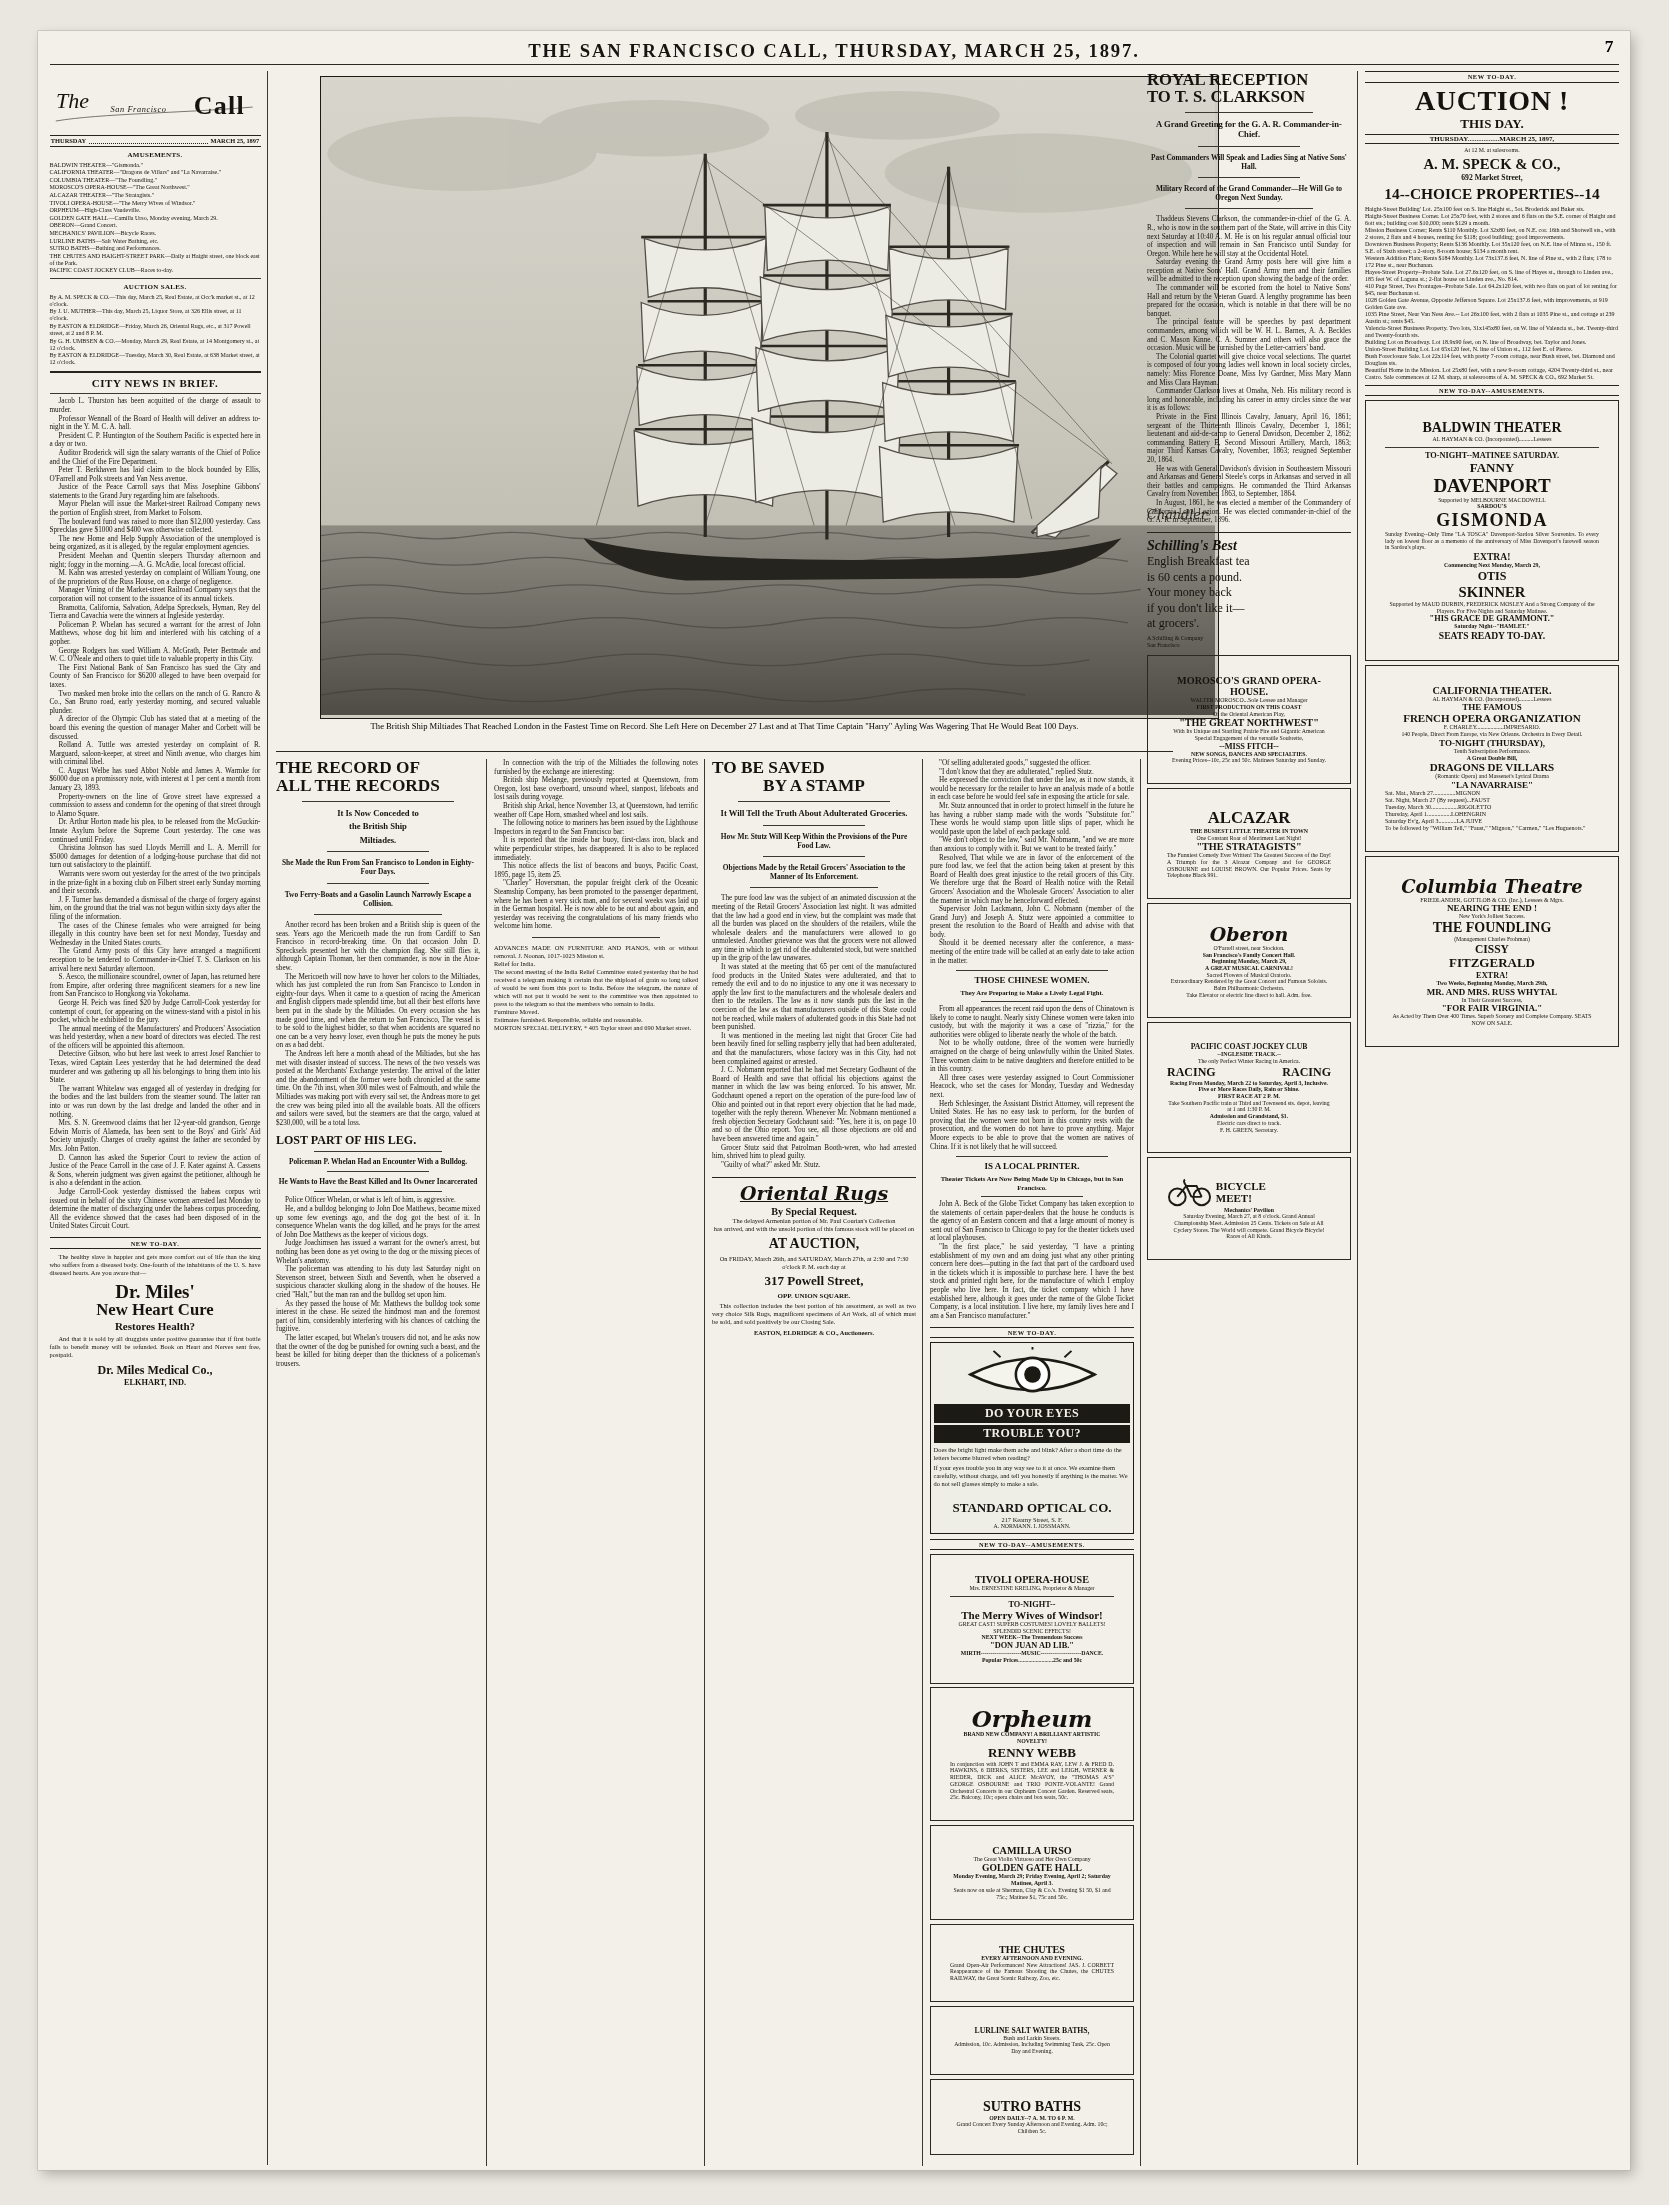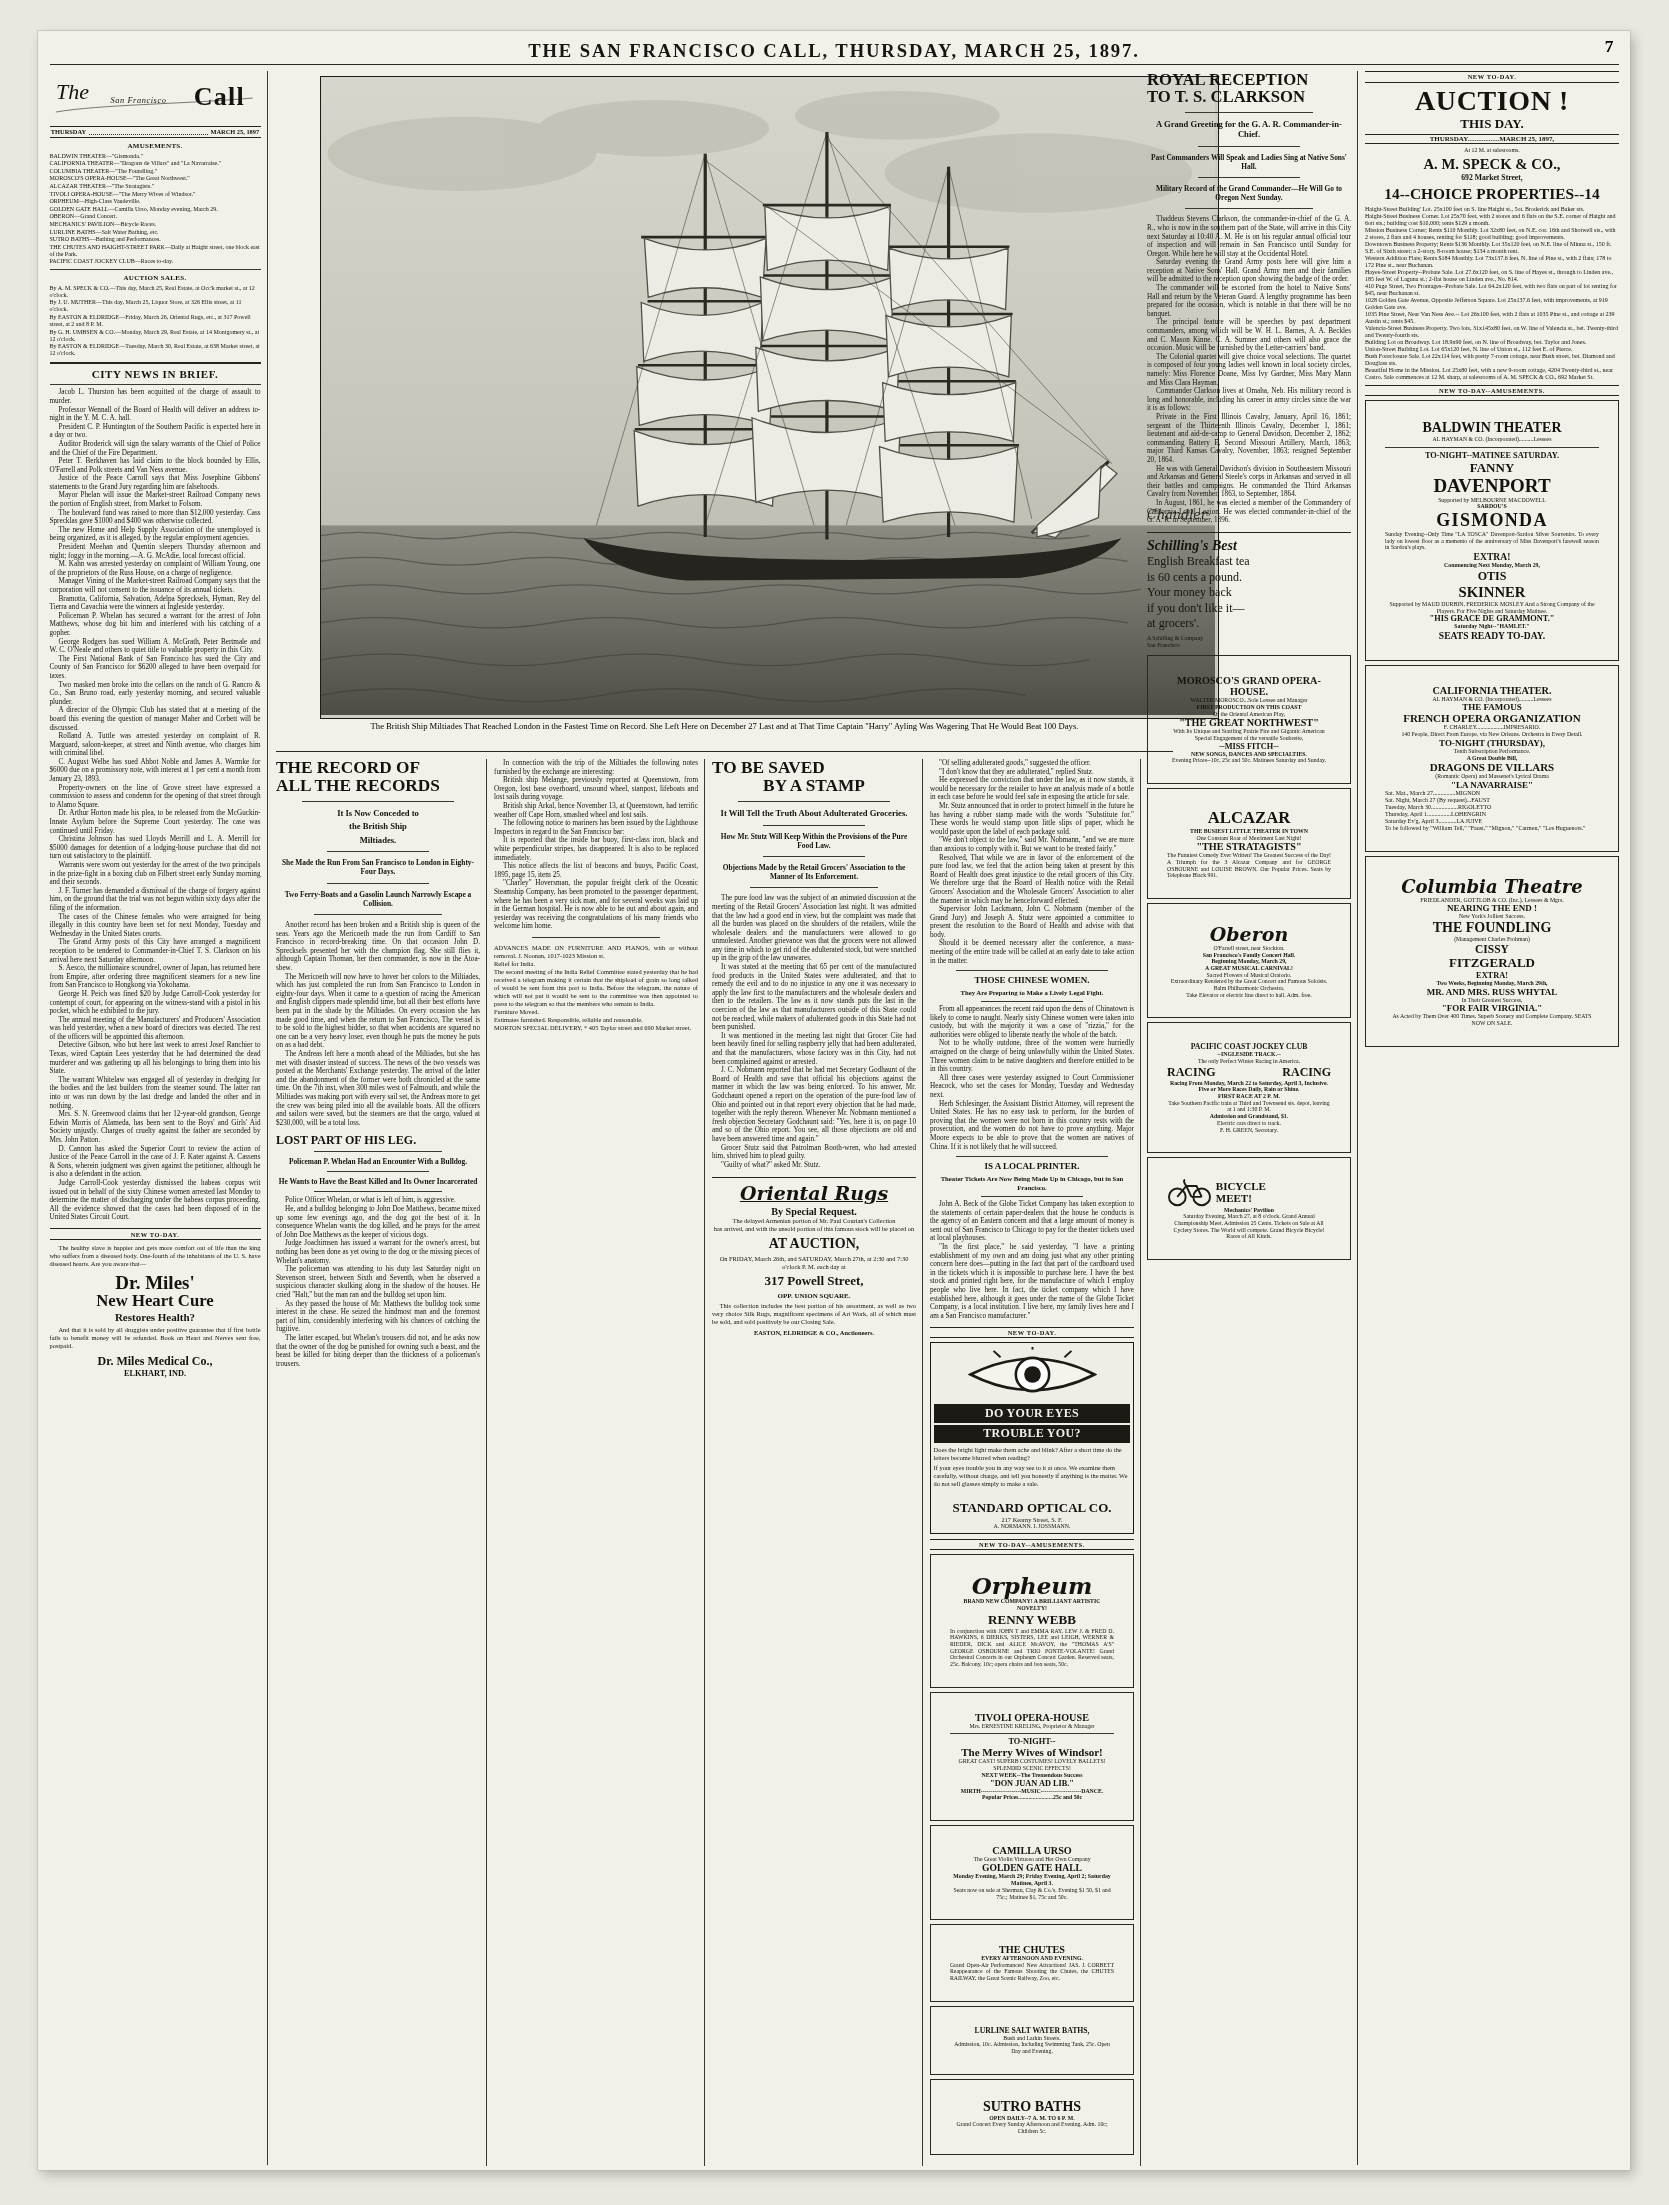--- a/index.html
+++ b/index.html
@@ -84,21 +84,21 @@
 </head>
 <body>
 
 <div class="page">
  <div class="sheet">
 
   <div class="masthead" style="top:9px;">THE SAN FRANCISCO CALL, THURSDAY, MARCH 25, 1897.</div>
   <div class="pagenum" style="top:6.4px;">7</div>
   <div class="rule" style="top:33px;"></div>
 
-  <div class="col" style="left:11.5px;top:48px;width:211px;height:2094px;">
+  <div class="col" style="left:11.5px;top:57px;width:211px;height:2094px;">
 
     <div class="nameplate">
       <div style="position:absolute;left:6.4px;top:0;">
         <span class="np-the">The</span>
       </div>
       <div style="position:absolute;left:61px;top:15.4px;">
         <span class="np-sf">San Francisco</span>
       </div>
       <div style="position:absolute;right:15.4px;top:2.6px;">
         <span class="np-call">Call</span>
@@ -432,37 +432,37 @@
         <div class="tiny2" style="text-align:left;margin-top:1.9px;">If your eyes trouble you in any way see to it at once. We examine them carefully, without charge, and tell you honestly if anything is the matter. We do not sell glasses simply to make a sale.</div>
         <div class="b" style="font-size:13px;margin-top:12px;">STANDARD OPTICAL CO.</div>
         <div style="font-size:6.4px;">217 Kearny Street, S. F.</div>
         <div style="font-size:5.8px;">A. NORMANN.      I. JOSSMANN.</div>
       </div>
     </div>
 
     <div class="newtoday" style="margin-top:5.1px;">NEW TO-DAY--AMUSEMENTS.</div>
 
     <div class="adbox">
-      <div class="adtitle script" style="font-size:23px;line-height:24px;">Orpheum</div>
-      <div class="mini b">BRAND NEW COMPANY! A BRILLIANT ARTISTIC NOVELTY!</div>
-      <div class="ctr b" style="font-size:13px;">RENNY WEBB</div>
-      <div class="mini" style="text-align:justify;">In conjunction with JOHN T and EMMA RAY, LEW J. &amp; FRED D. HAWKINS, 6 DIERKS, SISTERS, LEE and LEIGH, WERNER &amp; RIEDER, DICK and ALICE McAVOY, the "THOMAS A'S" GEORGE OSBOURNE and TRIO PONTE-VOLANTE! Grand Orchestral Concerts in our Orpheum Concert Garden. Reserved seats, 25c. Balcony, 10c; opera chairs and box seats, 50c.</div>
-    </div>
-
-    <div class="adbox">
       <div class="adtitle ad-m">TIVOLI OPERA-HOUSE</div>
       <div class="mini">Mrs. ERNESTINE KRELING, Proprietor &amp; Manager</div>
       <div class="hline"></div>
       <div class="ctr b" style="font-size:8.3px;">TO-NIGHT--</div>
       <div class="ctr b" style="font-size:11px;">The Merry Wives of Windsor!</div>
       <div class="mini">GREAT CAST! SUPERB COSTUMES! LOVELY BALLETS! SPLENDID SCENIC EFFECTS!</div>
       <div class="mini b">NEXT WEEK--The Tremendous Success</div>
       <div class="ctr b" style="font-size:8.3px;">"DON JUAN AD LIB."</div>
       <div class="mini b">MIRTH---------------------MUSIC---------------------DANCE.</div>
       <div class="mini b">Popular Prices........................25c and 50c</div>
+    </div>
+
+    <div class="adbox">
+      <div class="adtitle script" style="font-size:23px;line-height:24px;">Orpheum</div>
+      <div class="mini b">BRAND NEW COMPANY! A BRILLIANT ARTISTIC NOVELTY!</div>
+      <div class="ctr b" style="font-size:13px;">RENNY WEBB</div>
+      <div class="mini" style="text-align:justify;">In conjunction with JOHN T and EMMA RAY, LEW J. &amp; FRED D. HAWKINS, 6 DIERKS, SISTERS, LEE and LEIGH, WERNER &amp; RIEDER, DICK and ALICE McAVOY, the "THOMAS A'S" GEORGE OSBOURNE and TRIO PONTE-VOLANTE! Grand Orchestral Concerts in our Orpheum Concert Garden. Reserved seats, 25c. Balcony, 10c; opera chairs and box seats, 50c.</div>
     </div>
 
     <div class="adbox">
       <div class="adtitle ad-m">CAMILLA URSO</div>
       <div class="mini">The Great Violin Virtuoso and Her Own Company</div>
       <div class="ctr b" style="font-size:9.6px;">GOLDEN GATE HALL</div>
       <div class="mini b">Monday Evening, March 29; Friday Evening, April 2; Saturday Matinee, April 3.</div>
       <div class="mini">Seats now on sale at Sherman, Clay &amp; Co.'s. Evening $1 50, $1 and 75c.; Matinee $1, 75c and 50c.</div>
     </div>
 

